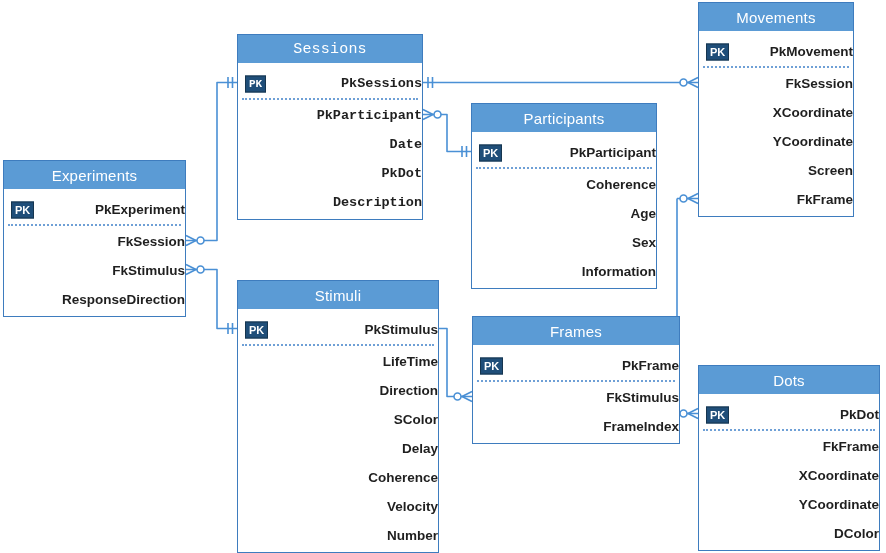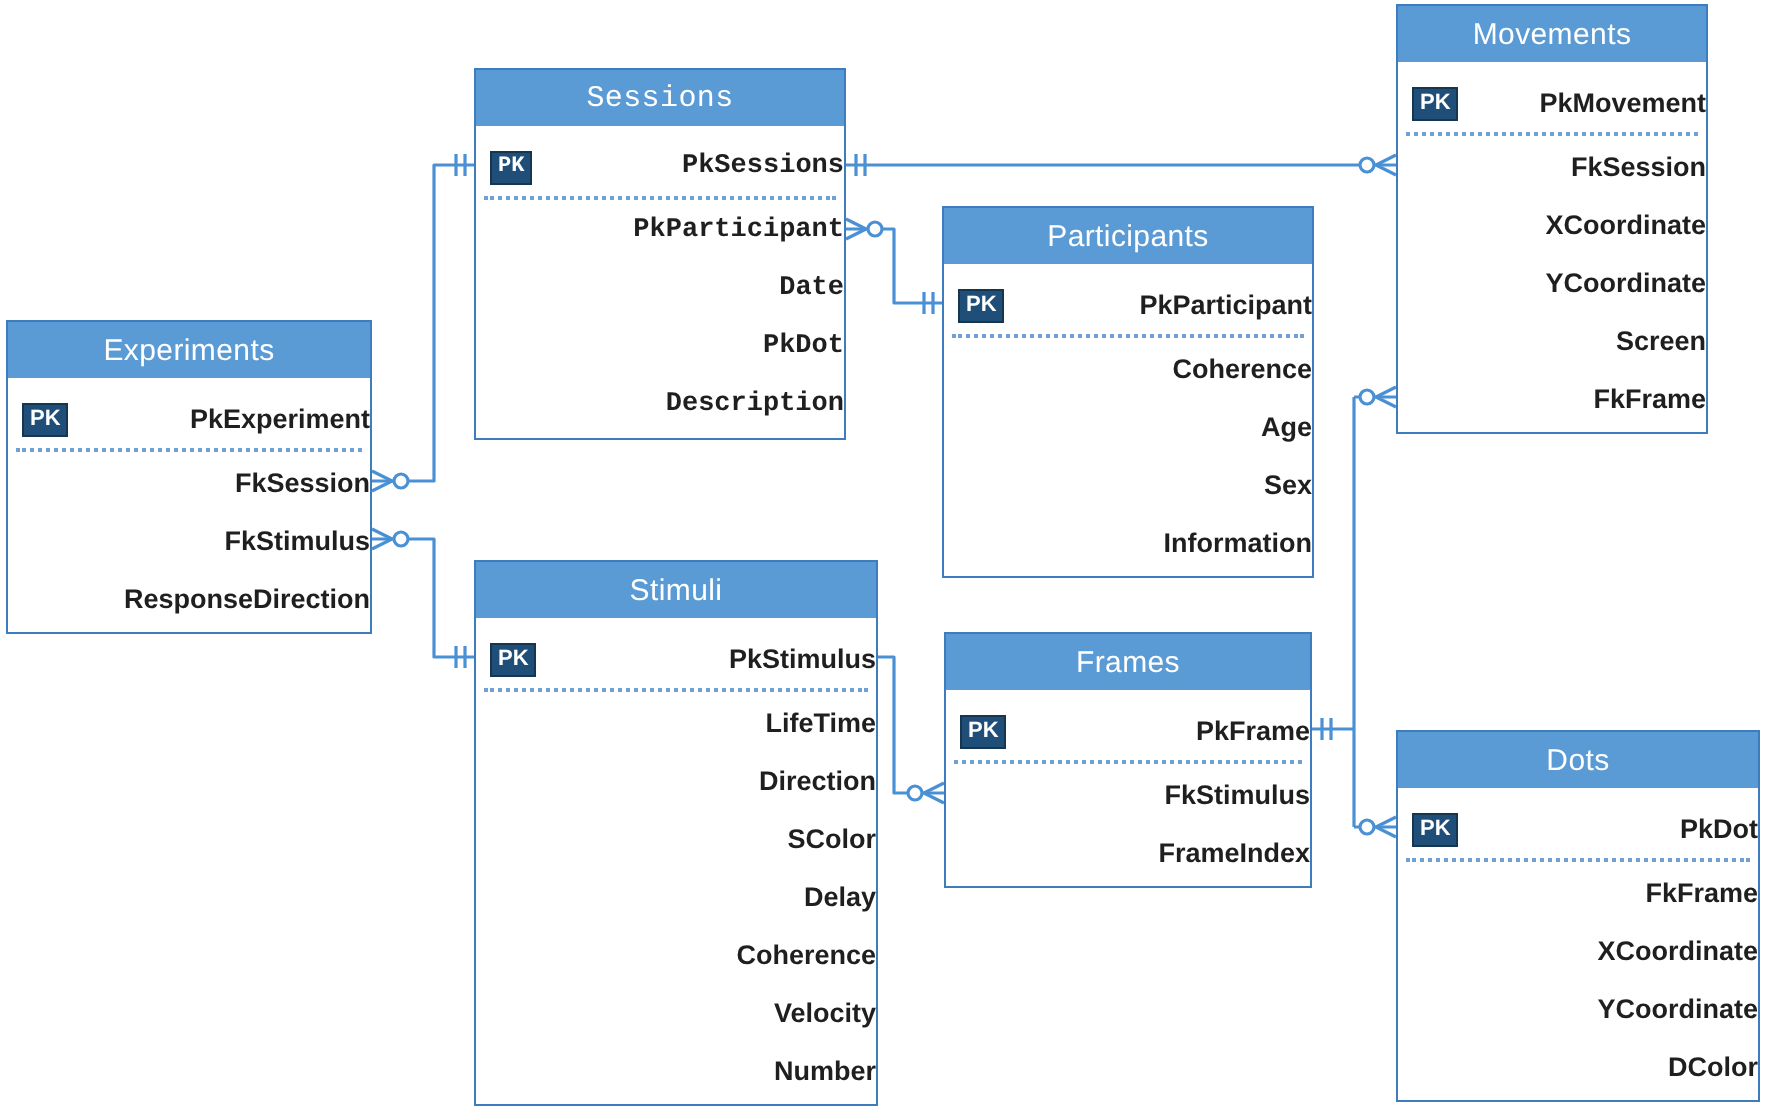--- a/index.html
+++ b/index.html
@@ -141,21 +141,21 @@
         <div class="frow"><span>LifeTime</span></div>
         <div class="frow"><span>Direction</span></div>
         <div class="frow"><span>SColor</span></div>
         <div class="frow"><span>Delay</span></div>
         <div class="frow"><span>Coherence</span></div>
         <div class="frow"><span>Velocity</span></div>
         <div class="frow"><span>Number</span></div>
       </div>
   </div>
 
-  <div class="entity" style="left:472px;top:316px;width:184px;">
+  <div class="entity" style="left:472px;top:316px;width:208px;">
     <div class="entity-header">Frames</div>
     <div class="entity-body">
         <div class="frow"><span class="pk-badge">PK</span><span>PkFrame</span></div>
         <div class="sep"></div>
         <div class="frow"><span>FkStimulus</span></div>
         <div class="frow"><span>FrameIndex</span></div>
       </div>
   </div>
 
   <div class="entity" style="left:698px;top:365px;width:182px;">

